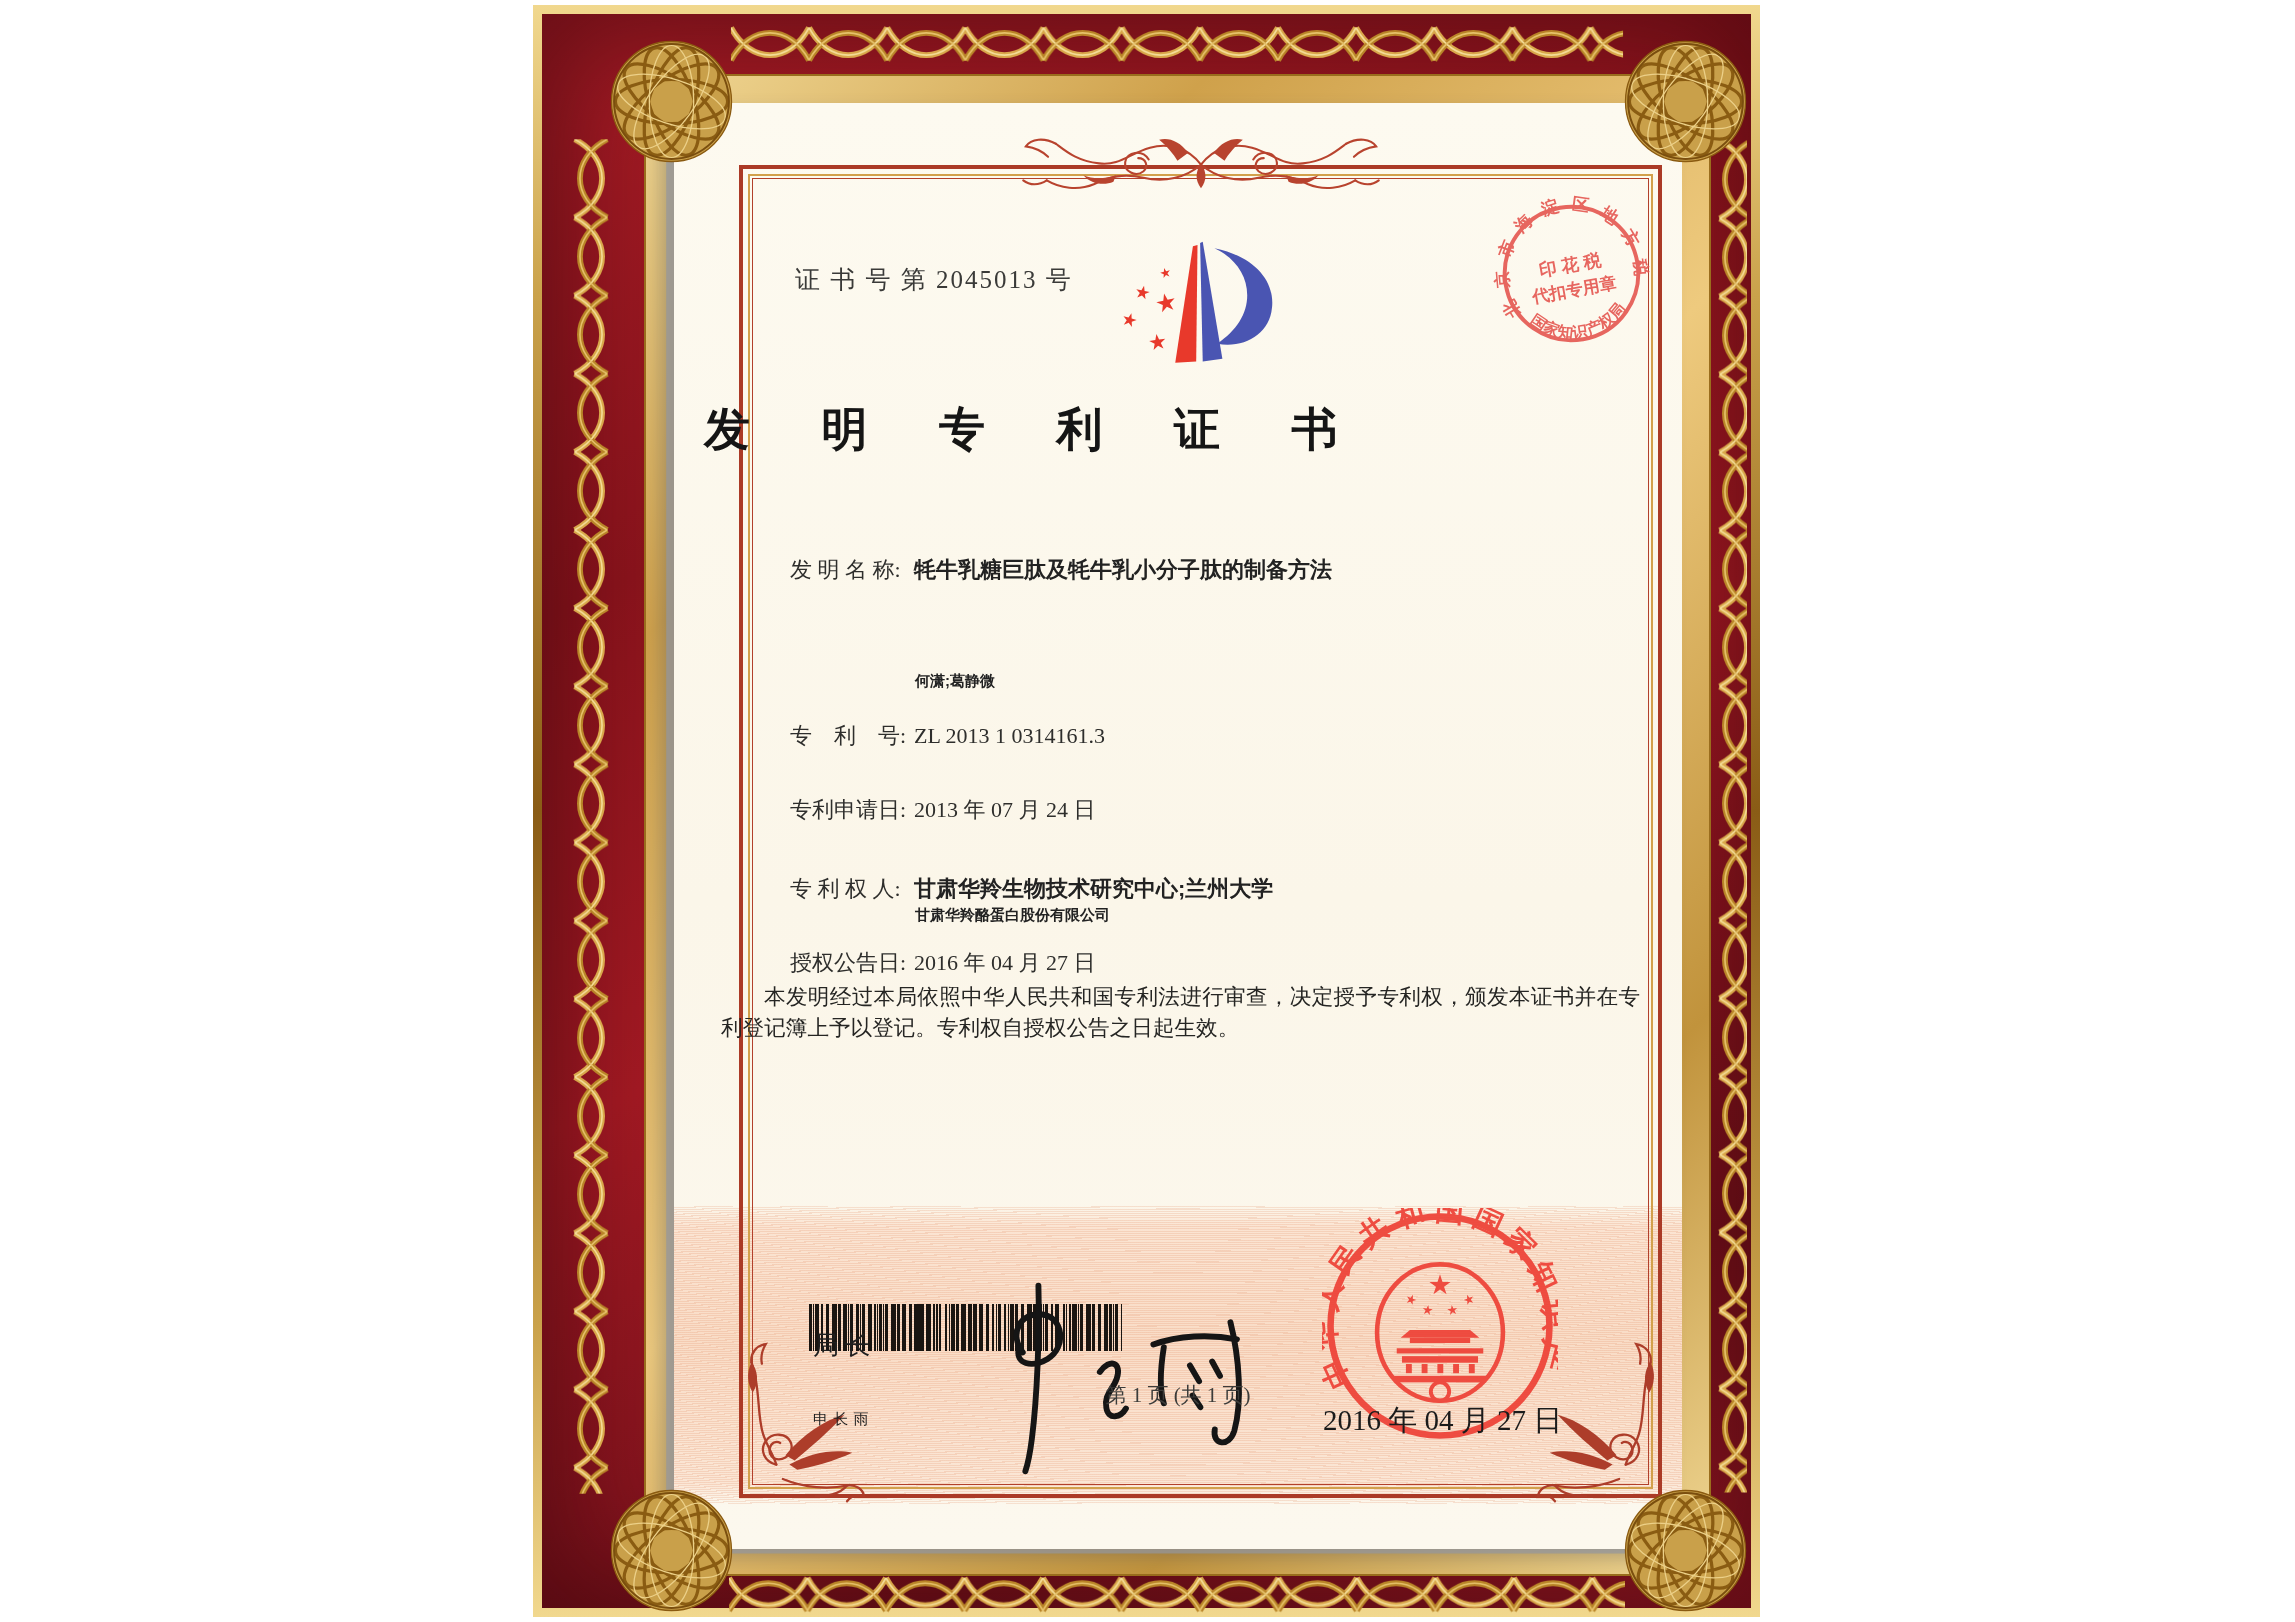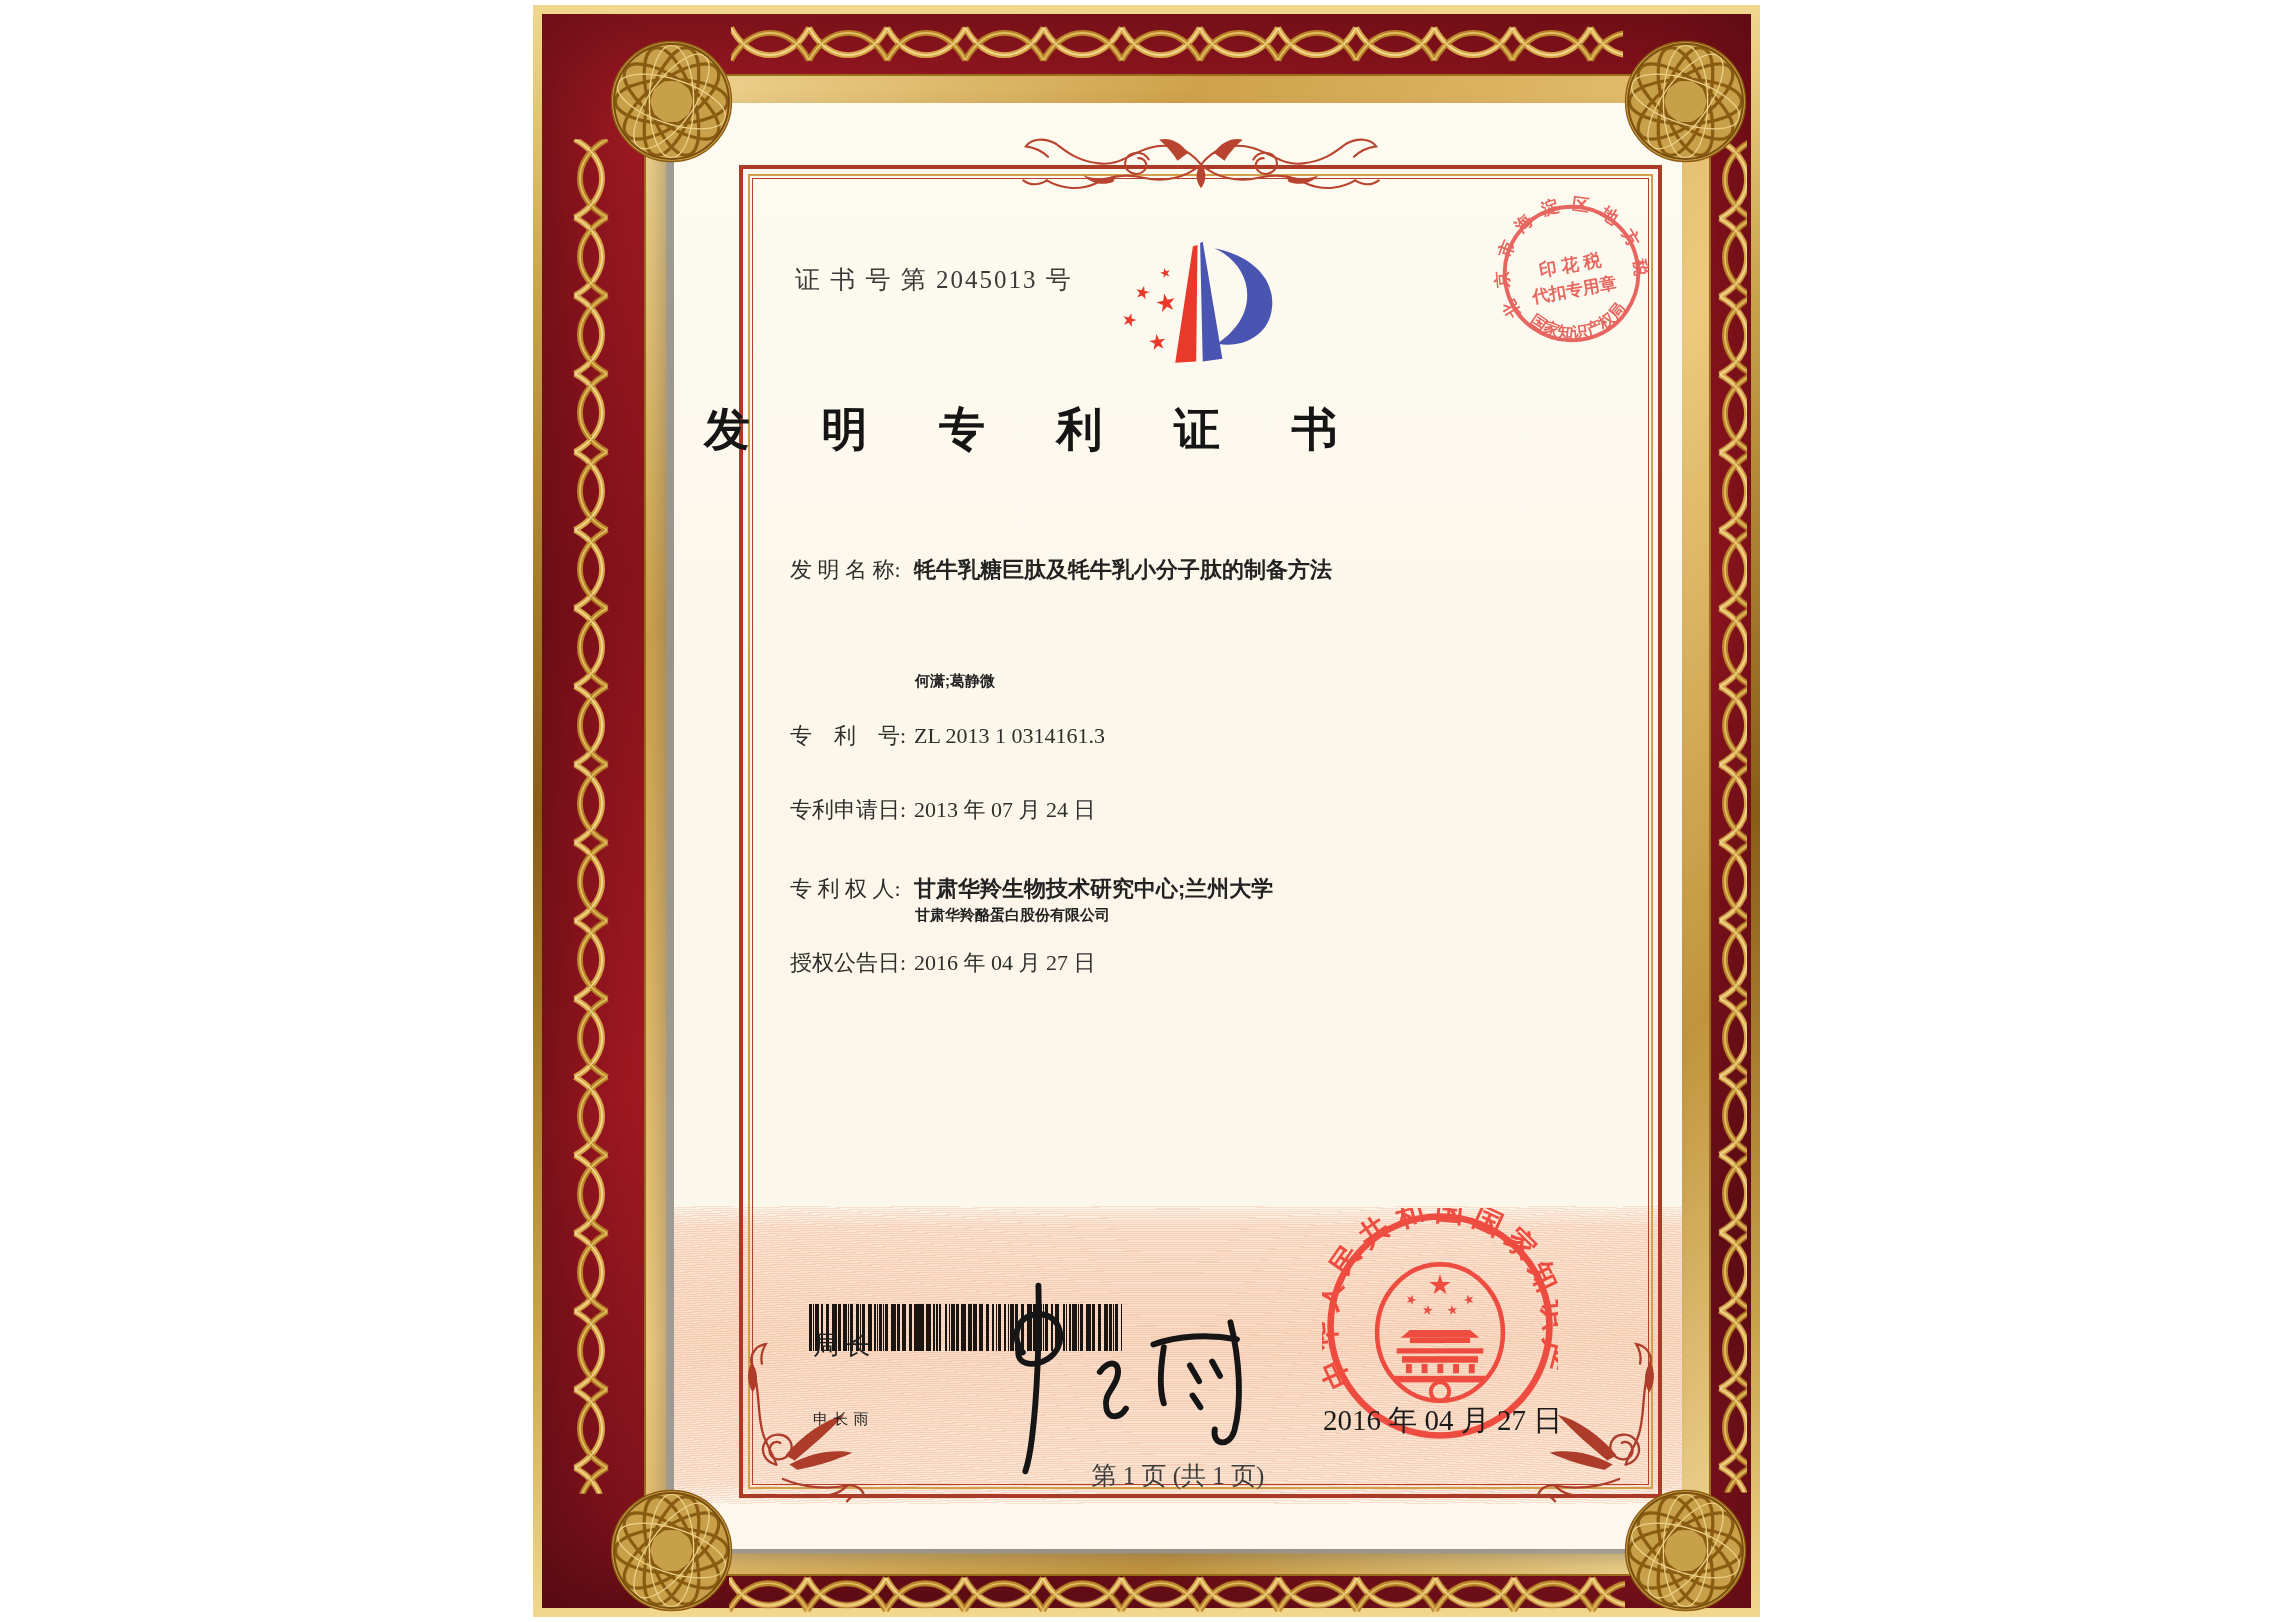--- a/index.html
+++ b/index.html
@@ -50,21 +50,21 @@
     background-image:
       repeating-linear-gradient(90deg,#1a1511 0 2.6px,rgba(0,0,0,0) 2.6px 5.9px),
       repeating-linear-gradient(90deg,#1a1511 0 1.3px,rgba(0,0,0,0) 1.3px 8.5px),
       repeating-linear-gradient(90deg,#1a1511 0 0.7px,rgba(0,0,0,0) 0.7px 3.9px);}
   #chief-title{position:absolute;left:139px;top:1225px;font-size:26px;letter-spacing:5.2px;
     font-family:"Liberation Sans","DejaVu Sans",sans-serif;color:#1f1f1f;}
   #chief-name{position:absolute;left:139px;top:1307px;font-size:15px;letter-spacing:5.2px;
     font-family:"Liberation Sans","DejaVu Sans",sans-serif;color:#1f1f1f;}
   #seal-date{position:absolute;left:628px;top:1298px;width:281px;text-align:center;
     font-size:29px;color:#1b1b1b;white-space:nowrap;}
-  #footer{position:absolute;left:0;right:0;top:1356px;text-align:center;font-size:25px;color:#3c3c3a;}
+  #footer{position:absolute;left:0;right:0;top:1278px;text-align:center;font-size:21px;color:#3c3c3a;}
 
   svg text{font-family:"Liberation Sans","DejaVu Sans",sans-serif;}
 </style>
 </head>
 <body>
 
 <div id="page">
 
   <svg width="0" height="0" style="position:absolute" aria-hidden="true">
     <defs>
@@ -195,20 +195,21 @@
       </div>
       <div class="row" style="top:771px">
         <span class="lab">专 利 权 人:</span><span class="val-sans">甘肃华羚生物技术研究中心;兰州大学</span>
       </div>
       <div class="cont val-sans" style="top:803px">甘肃华羚酪蛋白股份有限公司</div>
       <div class="row" style="top:845px">
         <span class="lab">授权公告日:</span><span class="val-serif">2016 年 04 月 27 日</span>
       </div>
 
       <div id="paras">
+        <p>本发明经过本局依照中华人民共和国专利法进行审查，决定授予专利权，颁发本证书并在专利登记簿上予以登记。专利权自授权公告之日起生效。</p>
       </div>
 
       <div id="barcode"></div>
 
       <div id="chief-title">局长</div>
       <div id="chief-name">申长雨</div>
 
       <svg class="abs" style="left:308px;top:1171px" width="314" height="209" viewBox="0 0 480 320">
         <g stroke="#151515" stroke-width="9" fill="none" stroke-linecap="round" stroke-linejoin="round">
           <path d="M62,120 C40,92 58,58 92,62 C124,66 130,112 100,130 C76,144 50,138 56,114"></path>

